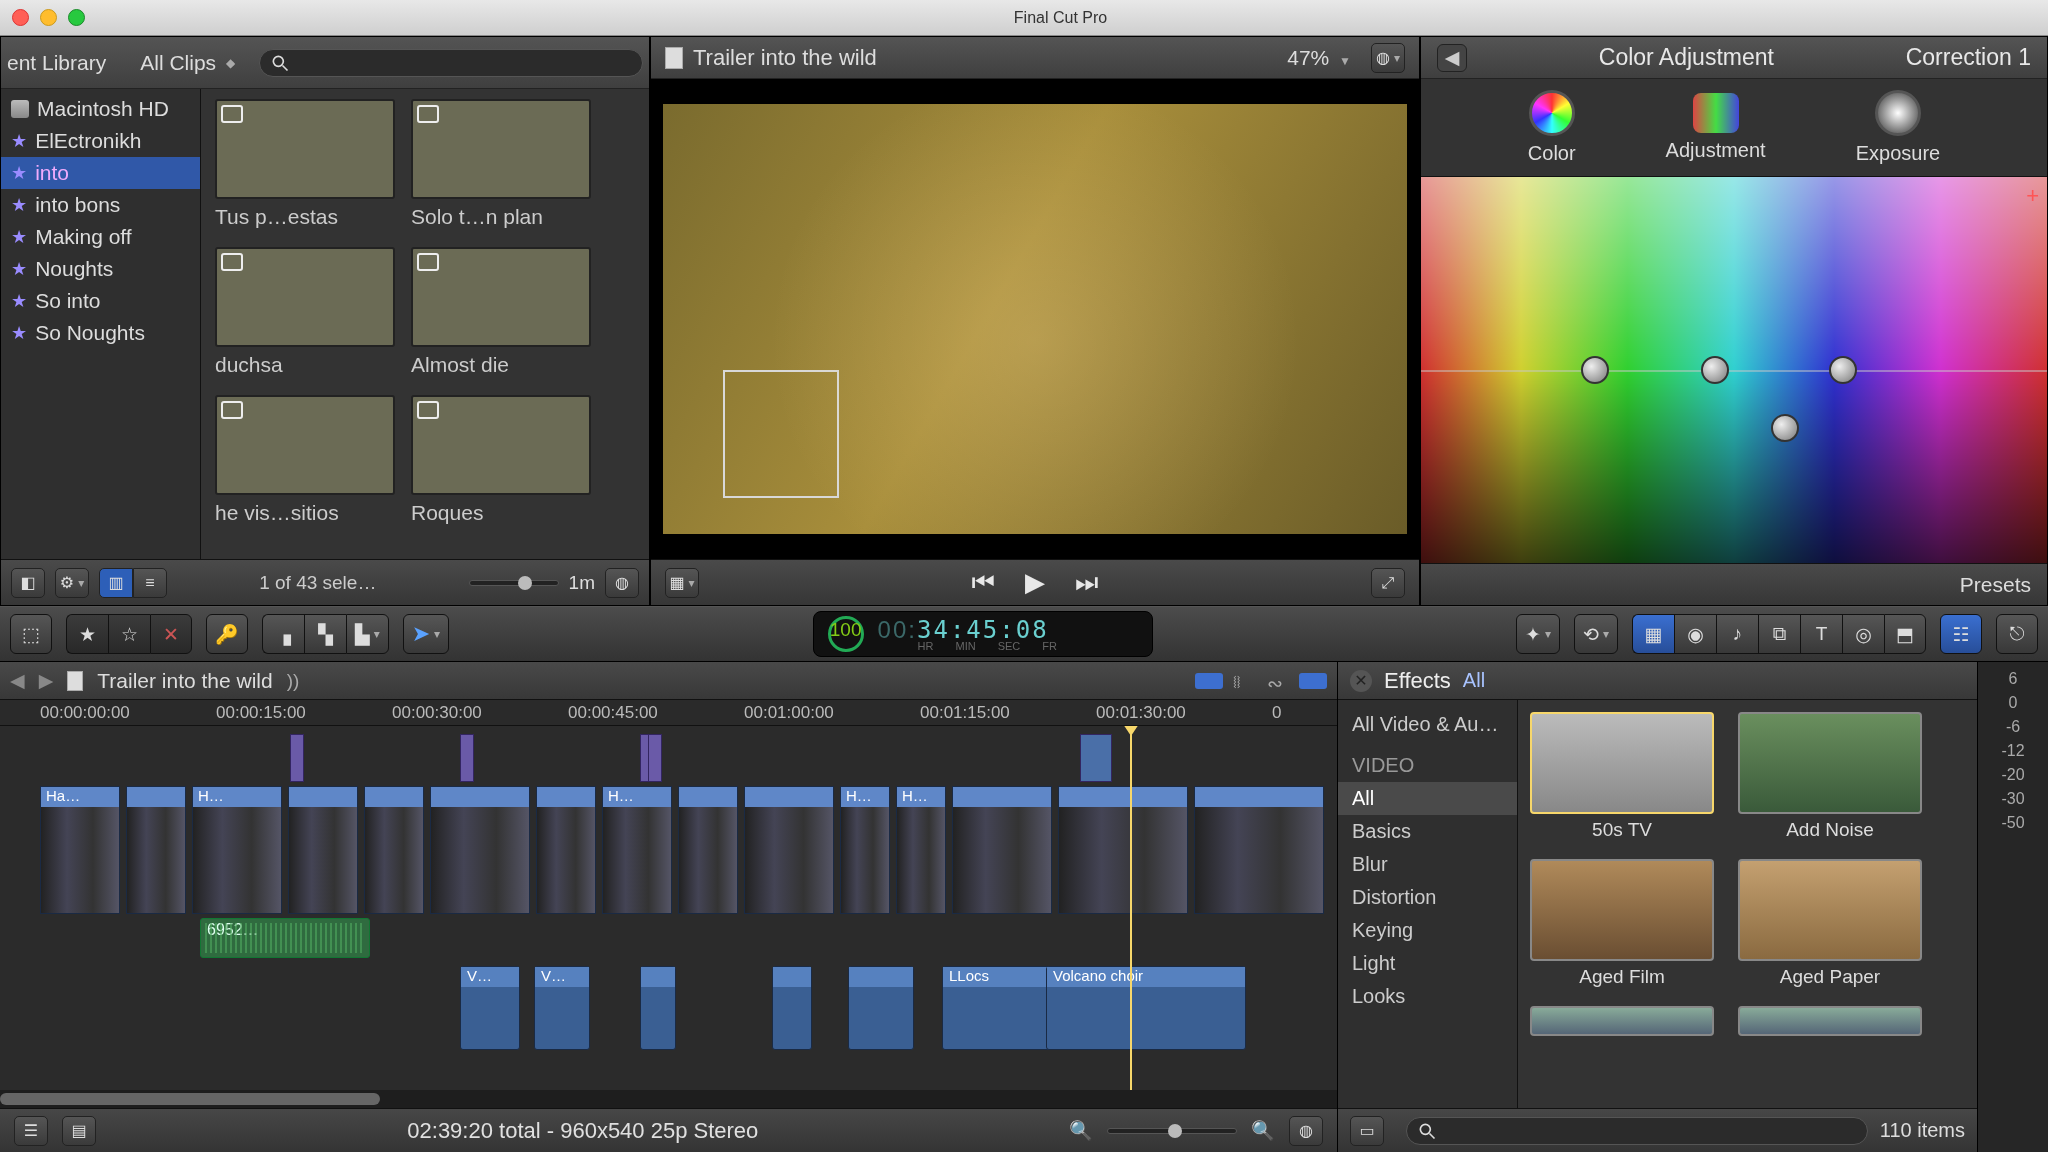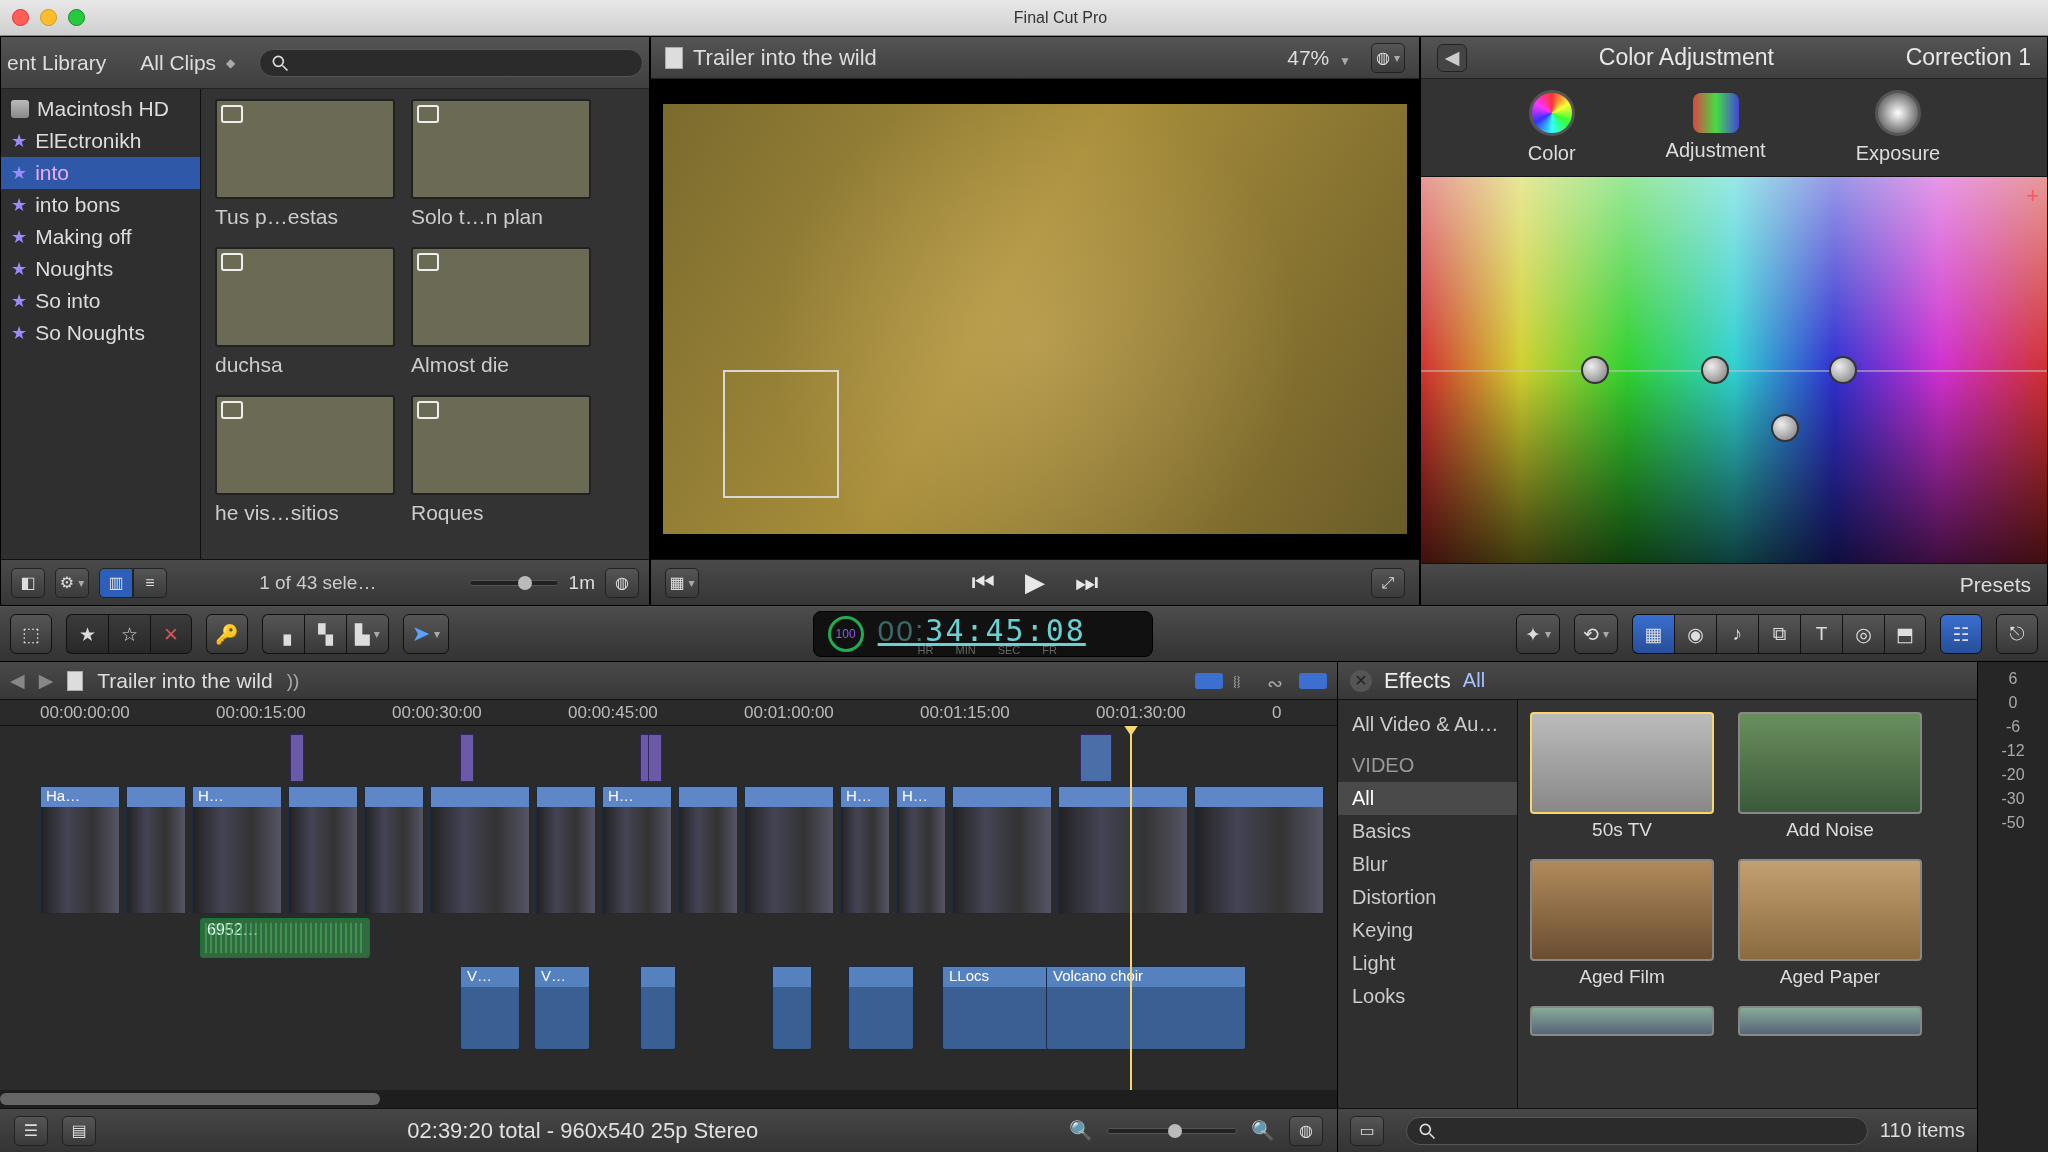--- a/index.html
+++ b/index.html
@@ -82,22 +82,22 @@
   
   .toolbar { height:56px; background:linear-gradient(#4c4c4c,#333); border-top:1px solid #555; border-bottom:1px solid #000; display:flex; align-items:center; padding:0 10px; gap:14px; }
   .tbtn { height:40px; min-width:42px; padding:0 8px; border:1px solid #111; background:linear-gradient(#565656,#383838); border-radius:6px; display:flex; align-items:center; justify-content:center; color:#ddd; }
   .tbtn.dark { background:linear-gradient(#3b3b3b,#282828); }
   .tbtn.blue { background:linear-gradient(#3a6fd0,#274e99); }
   .tgroup { display:flex; gap:0; }
   .tgroup .tbtn { border-radius:0; border-right:none; }
   .tgroup .tbtn:first-child { border-radius:6px 0 0 6px; }
   .tgroup .tbtn:last-child { border-radius:0 6px 6px 0; border-right:1px solid #111; }
   .timecode { width:340px; height:46px; background:#111; border:1px solid #000; border-radius:8px; display:flex; align-items:center; padding:0 14px; gap:14px; }
-  .tc-ring { width:36px; height:36px; border:3px solid #2a5; border-radius:50%; display:flex; align-items:center; justify-content:center; color:#8b5cf6; font-size:12px; }
-  .tc-main { color:#6ad0d0; font-family: "Menlo", monospace; font-size:30px; letter-spacing:2px;text-decoration:underline; }
+  .tc-ring { width:36px; height:36px; border:3px solid #2a5; border-radius:50%; display:flex; align-items:flex-start; justify-content:center; color:#84cc16; font-size:19px; }
+  .tc-main { color:#6ad0d0; font-family: "Menlo", monospace; font-size:24px; letter-spacing:2px; }
   .tc-sub { display:flex; gap:22px; color:#666; font-size:11px; margin-top:-4px;margin-left:40px; }
   .spacer { flex:1; }
   .caret { font-size:12px; margin-left:4px; color:#aaa; }
   
   
   .bottom { display:flex; height: 490px; }
   .tl-wrap { flex:1; display:flex; flex-direction:column; background:#2e2e2e; border-right:1px solid #000; }
   .tl-head { height:38px; background:linear-gradient(#494949,#383838); display:flex; align-items:center; padding:0 10px; gap:14px; border-bottom:1px solid #111; }
   .tl-head .ttl { color:#ddd; font-size:21px; }
   .tl-head .mini { display:flex; gap:10px; margin-left:auto; align-items:center; }

